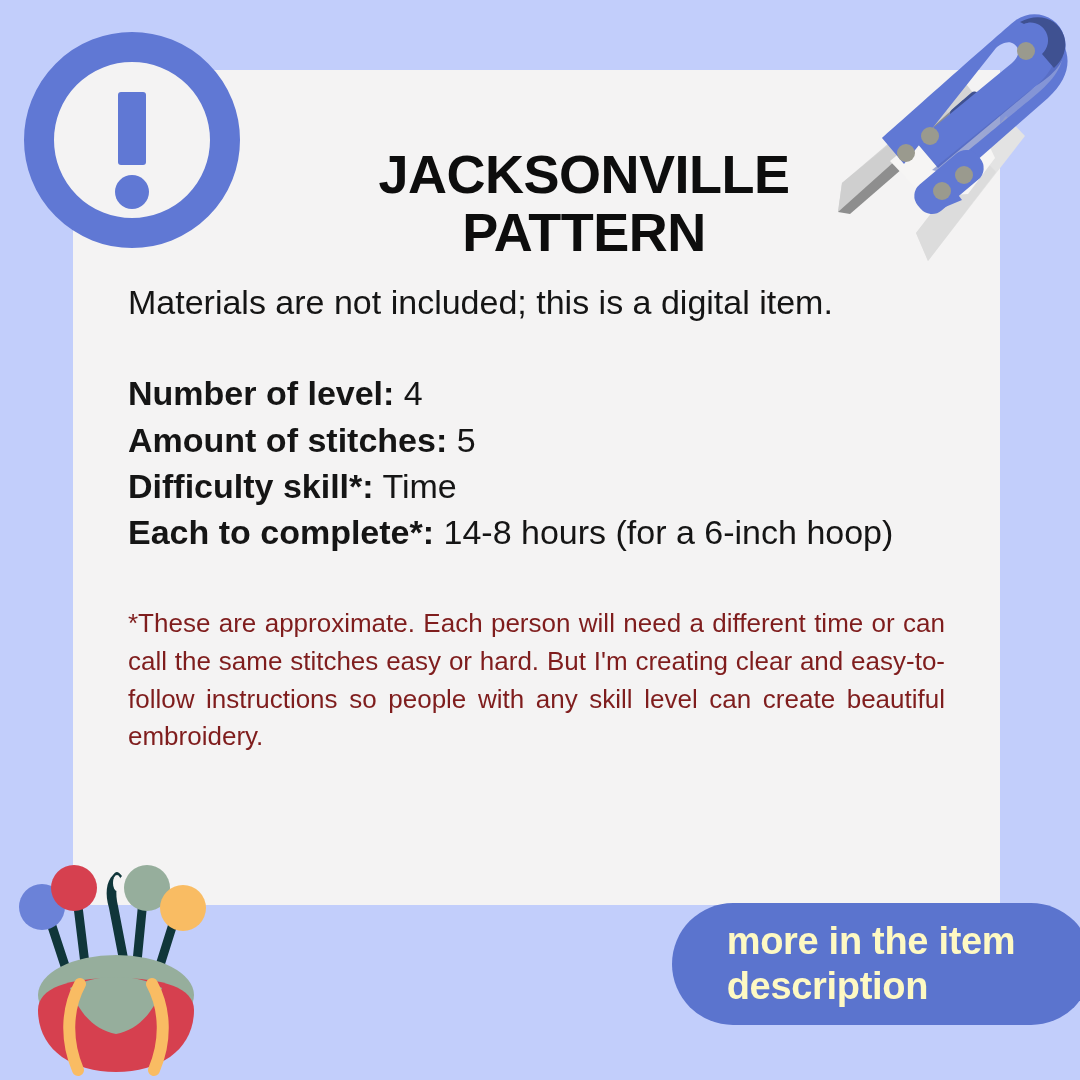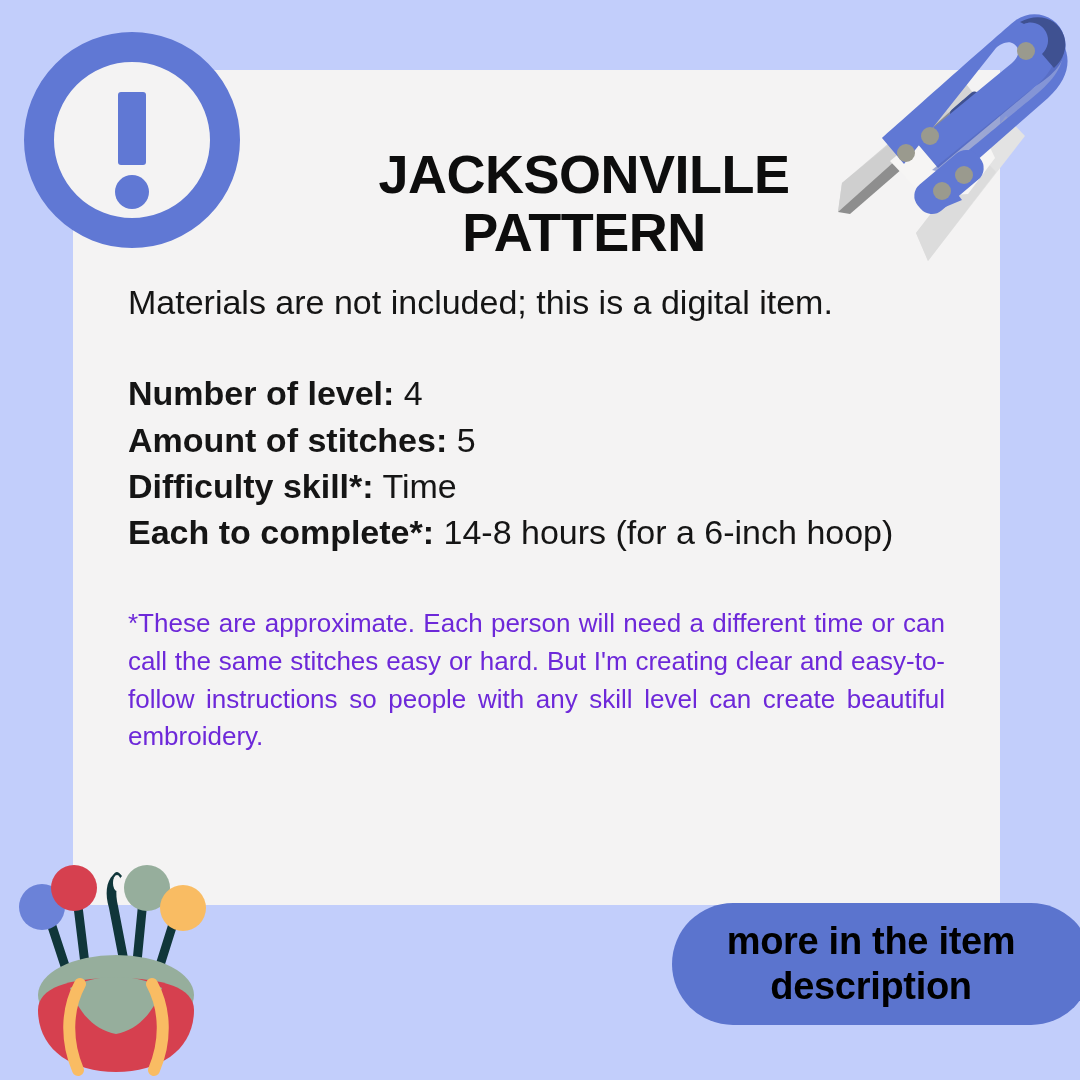--- a/index.html
+++ b/index.html
@@ -90,43 +90,42 @@
     margin-top:48px;
     font-size:34px;
     line-height:1.36;
     color:#151515;
   }
   .specs .k{ font-weight:bold; }
   .footnote{
     margin-top:50px;
     font-size:26px;
     line-height:1.45;
-    color:#6d28d9;
+    color:#7f1d1d;
     text-align:justify;
     max-width:830px;
   }
 
   
   .cta{
     position:absolute;
     left:672px; top:903px;
     width:420px; height:122px;
     background:#5b74ce;
     border-radius:61px;
     display:flex;
     align-items:center;
     justify-content:center;
     z-index:8;
   }
   .cta-label{
-    color:#000000;
+    color:#fef9c3;
     font-size:38px;
     font-weight:bold;
     line-height:1.18;
-    text-align:center;
     padding-right:22px;
     letter-spacing:-0.3px;
   }
 </style>
 </head>
 <body>
 
 <div class="card"></div>
 
 <div class="content">

